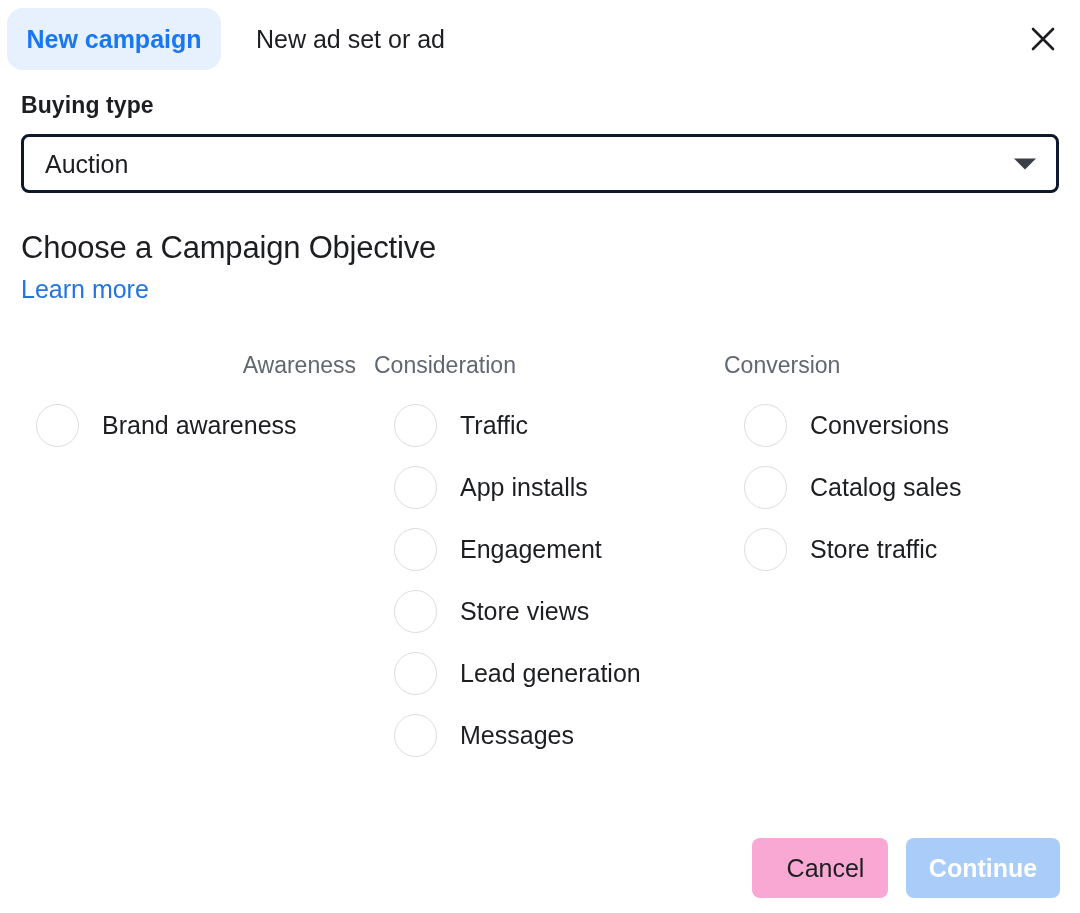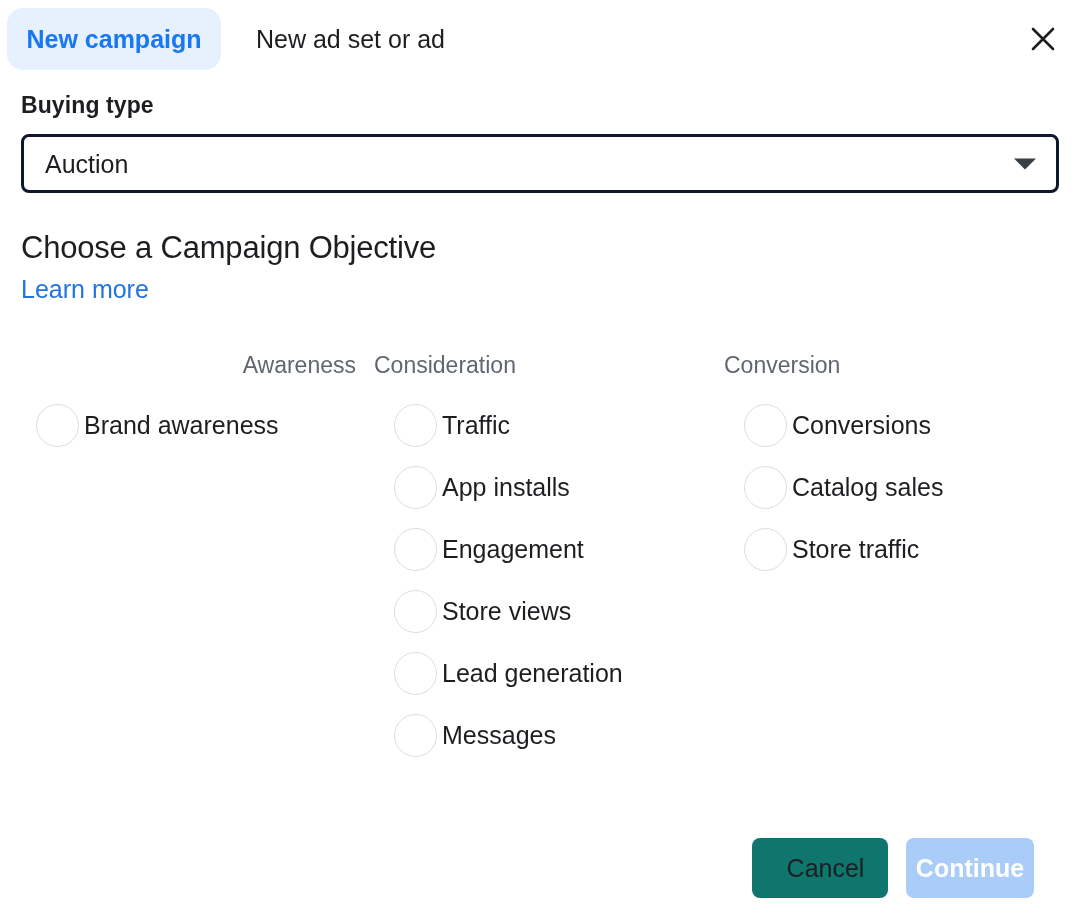--- a/index.html
+++ b/index.html
@@ -146,21 +146,21 @@
     height: 43px;
     box-sizing: border-box;
     border: 1.5px solid #dadde1;
     border-radius: 50%;
     background: #ffffff;
     margin-left: 20px;
   }
   .option-label {
     font-size: 25px;
     color: #1c1e21;
-    margin-left: 5px;
+    margin-left: 23px;
     white-space: nowrap;
   }
 
   
   .btn {
     position: absolute;
     height: 60px;
     border: none;
     border-radius: 8px;
     font-family: "Liberation Sans", sans-serif;
@@ -168,28 +168,28 @@
     display: flex;
     align-items: center;
     justify-content: center;
     white-space: nowrap;
     cursor: pointer;
     padding: 0;
   }
   .btn-cancel {
     left: 752px; top: 838px;
     width: 136px;
-    background: #0f766e;
+    background: #f9a8d4;
     color: #1c1e21;
     font-weight: normal;
     padding-left: 11px;
   }
   .btn-continue {
     left: 906px; top: 838px;
-    width: 128px;
+    width: 154px;
     background: #a9cdf8;
     color: #ffffff;
     font-weight: bold;
     cursor: default;
   }
 </style>
 </head>
 <body>
 
 <div class="tabbar">

